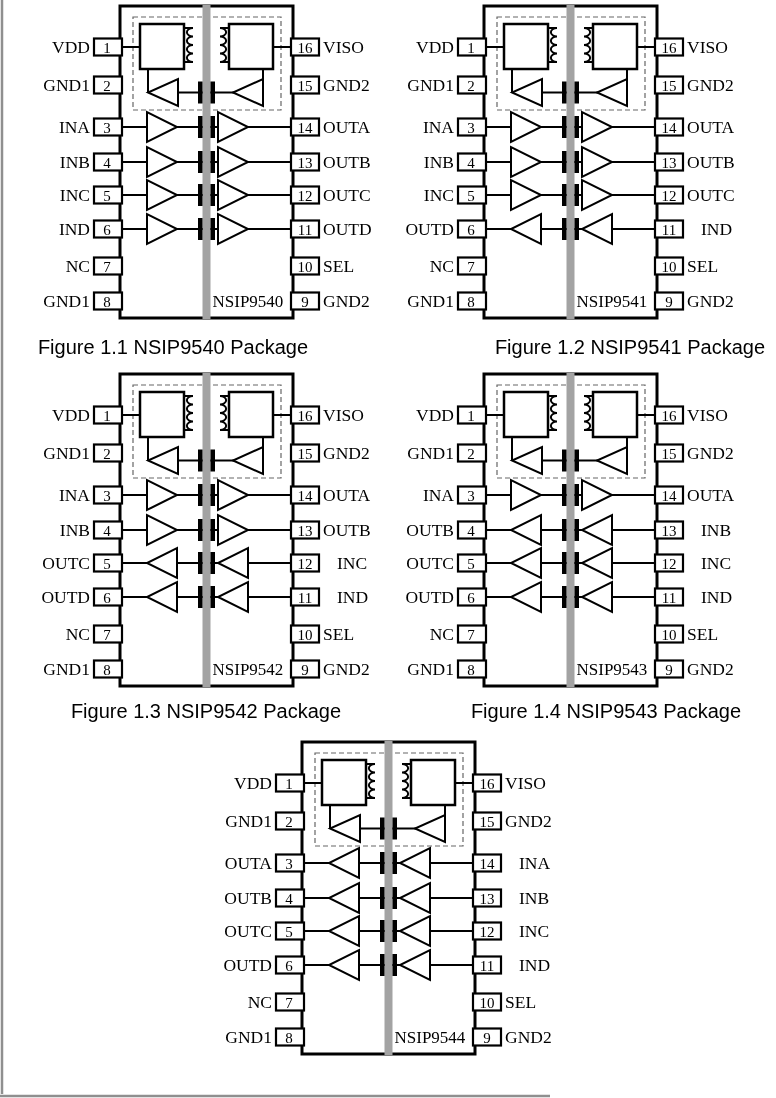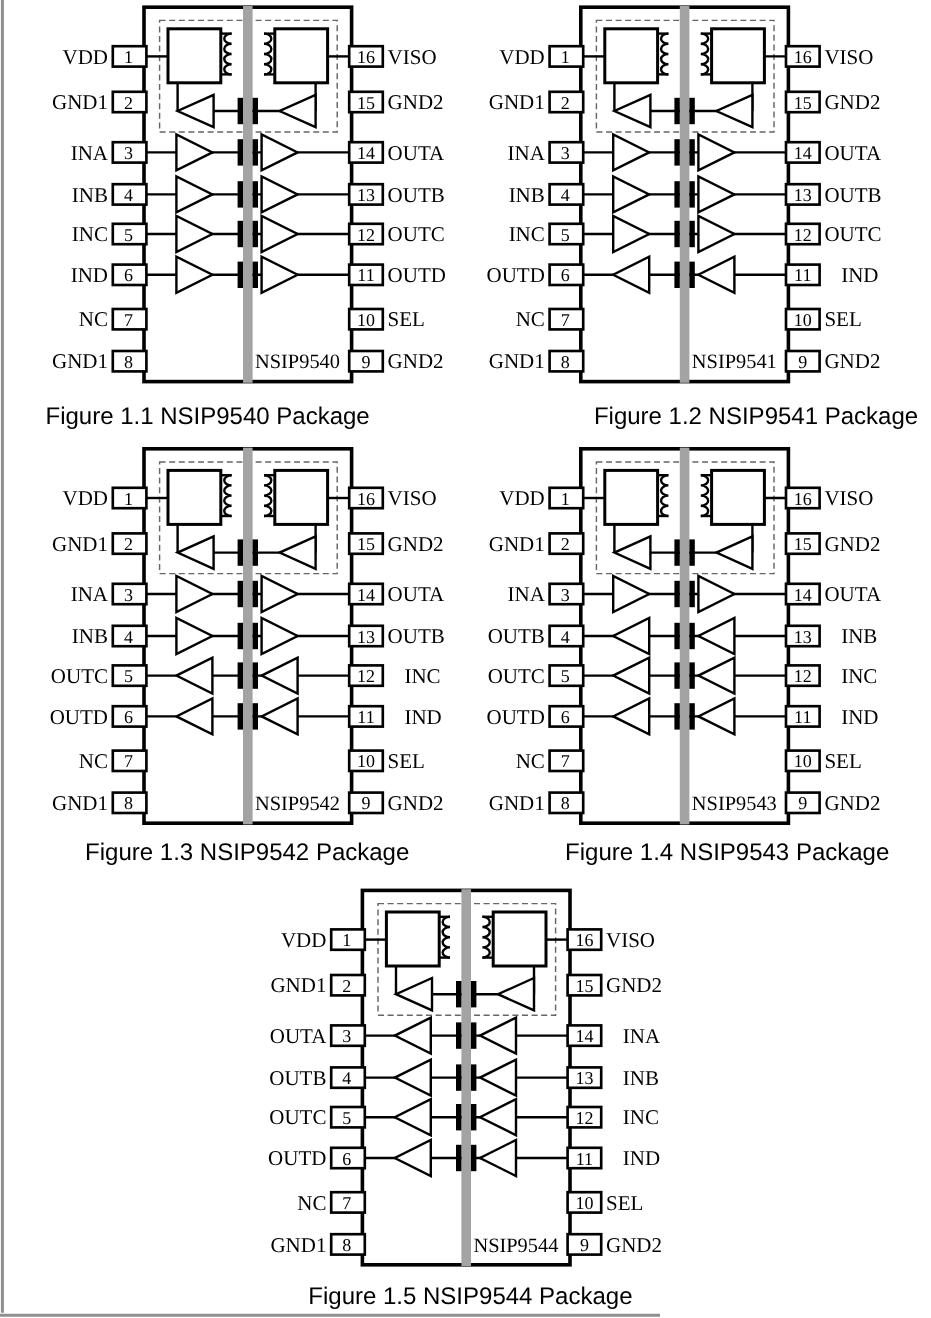--- a/index.html
+++ b/index.html
@@ -481,14 +481,13 @@
         <text x="394.5" y="1043" font-size="17" text-anchor="start" font-family="&quot;Liberation Serif&quot;, serif" fill="#000000">NSIP9544</text>
       </g>
       <line x1="2" y1="0" x2="2" y2="1094" stroke="#8f8f8f" stroke-width="2.5"></line>
       <line x1="0" y1="1096" x2="550" y2="1096" stroke="#8f8f8f" stroke-width="2.5"></line>
     </svg>
 
   <div class="fig-caption" id="cap0" style="left: -37px; top: 336px;">Figure 1.1 NSIP9540 Package</div>
   <div class="fig-caption" id="cap1" style="left: 420px; top: 336px;">Figure 1.2 NSIP9541 Package</div>
   <div class="fig-caption" id="cap2" style="left: -4px; top: 700px;">Figure 1.3 NSIP9542 Package</div>
   <div class="fig-caption" id="cap3" style="left: 396px; top: 700px;">Figure 1.4 NSIP9543 Package</div>
-  <div class="fig-caption" id="cap4" style="left: 182px; top: 1070px;">Figure 1.5 NSIP9544 Package</div>
 </div>
 
 </body></html>

